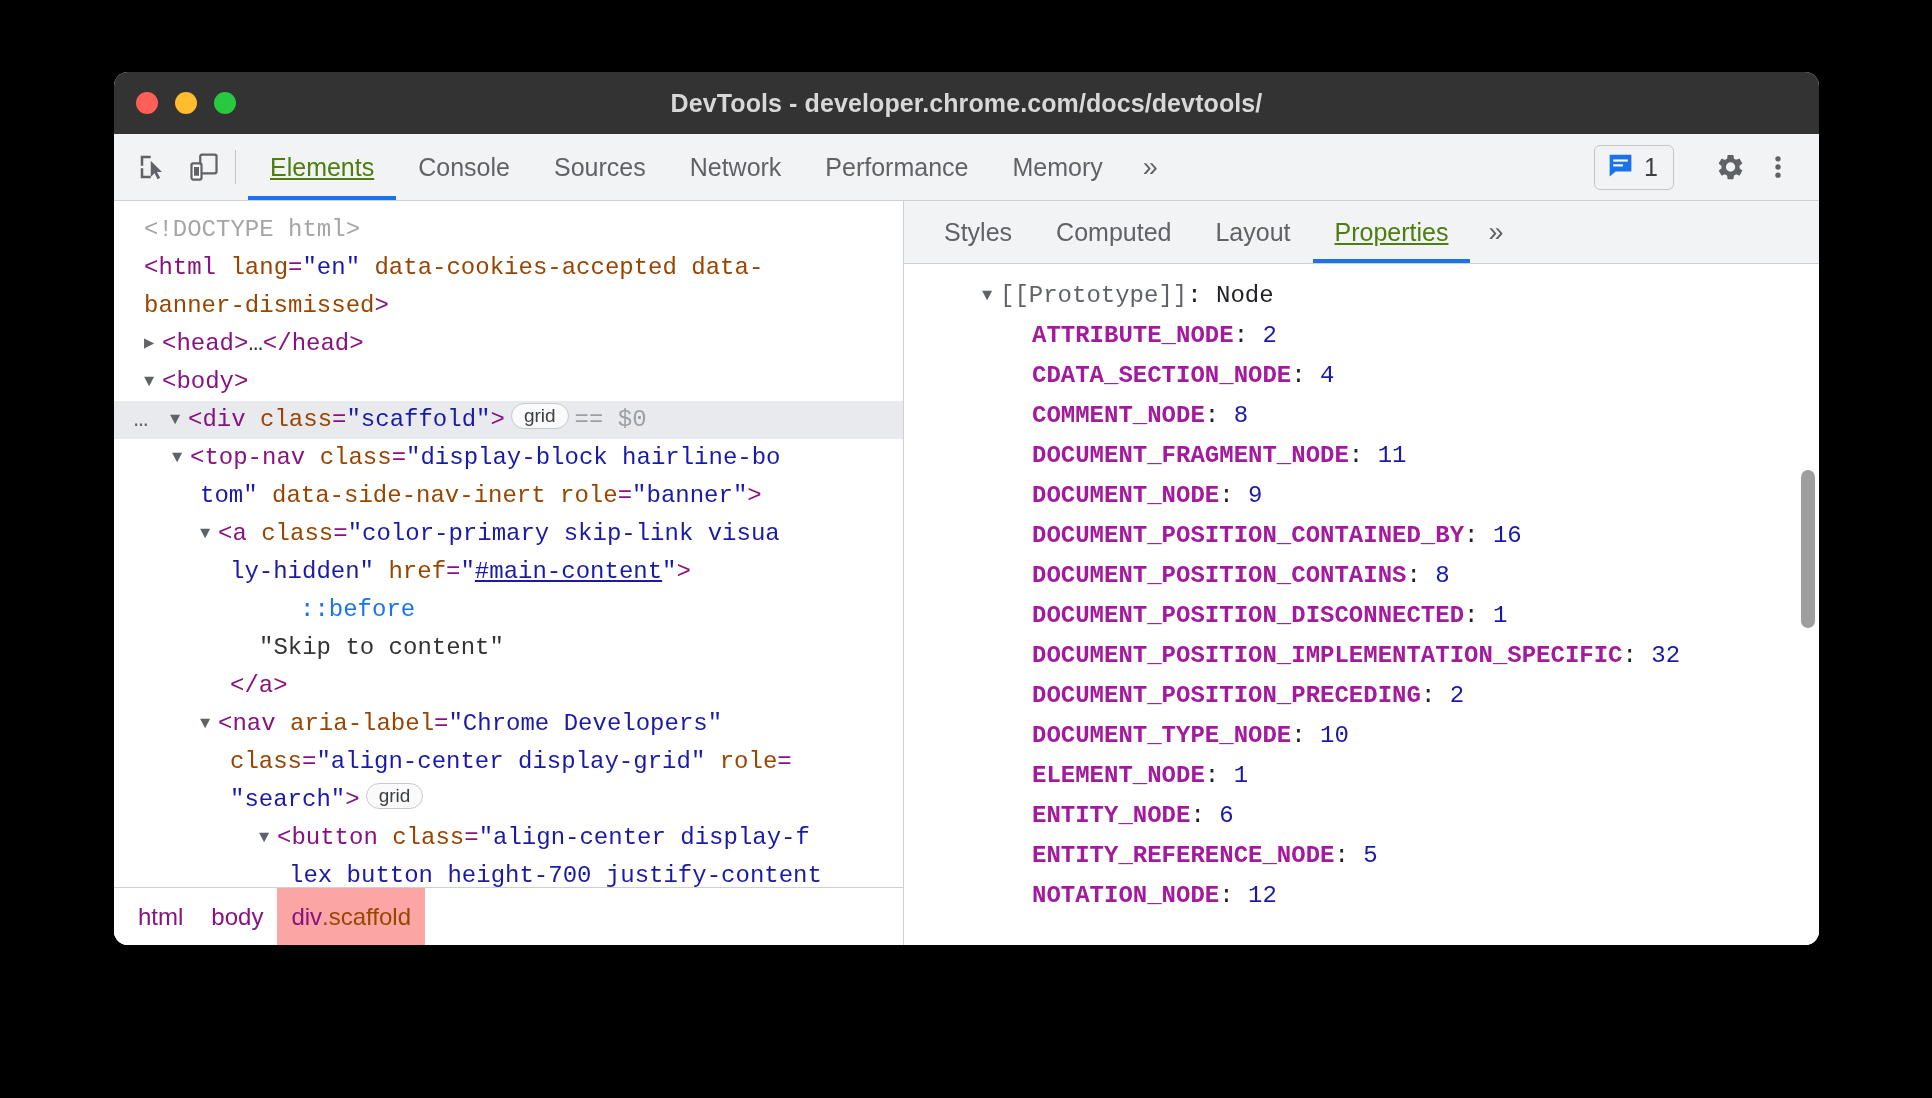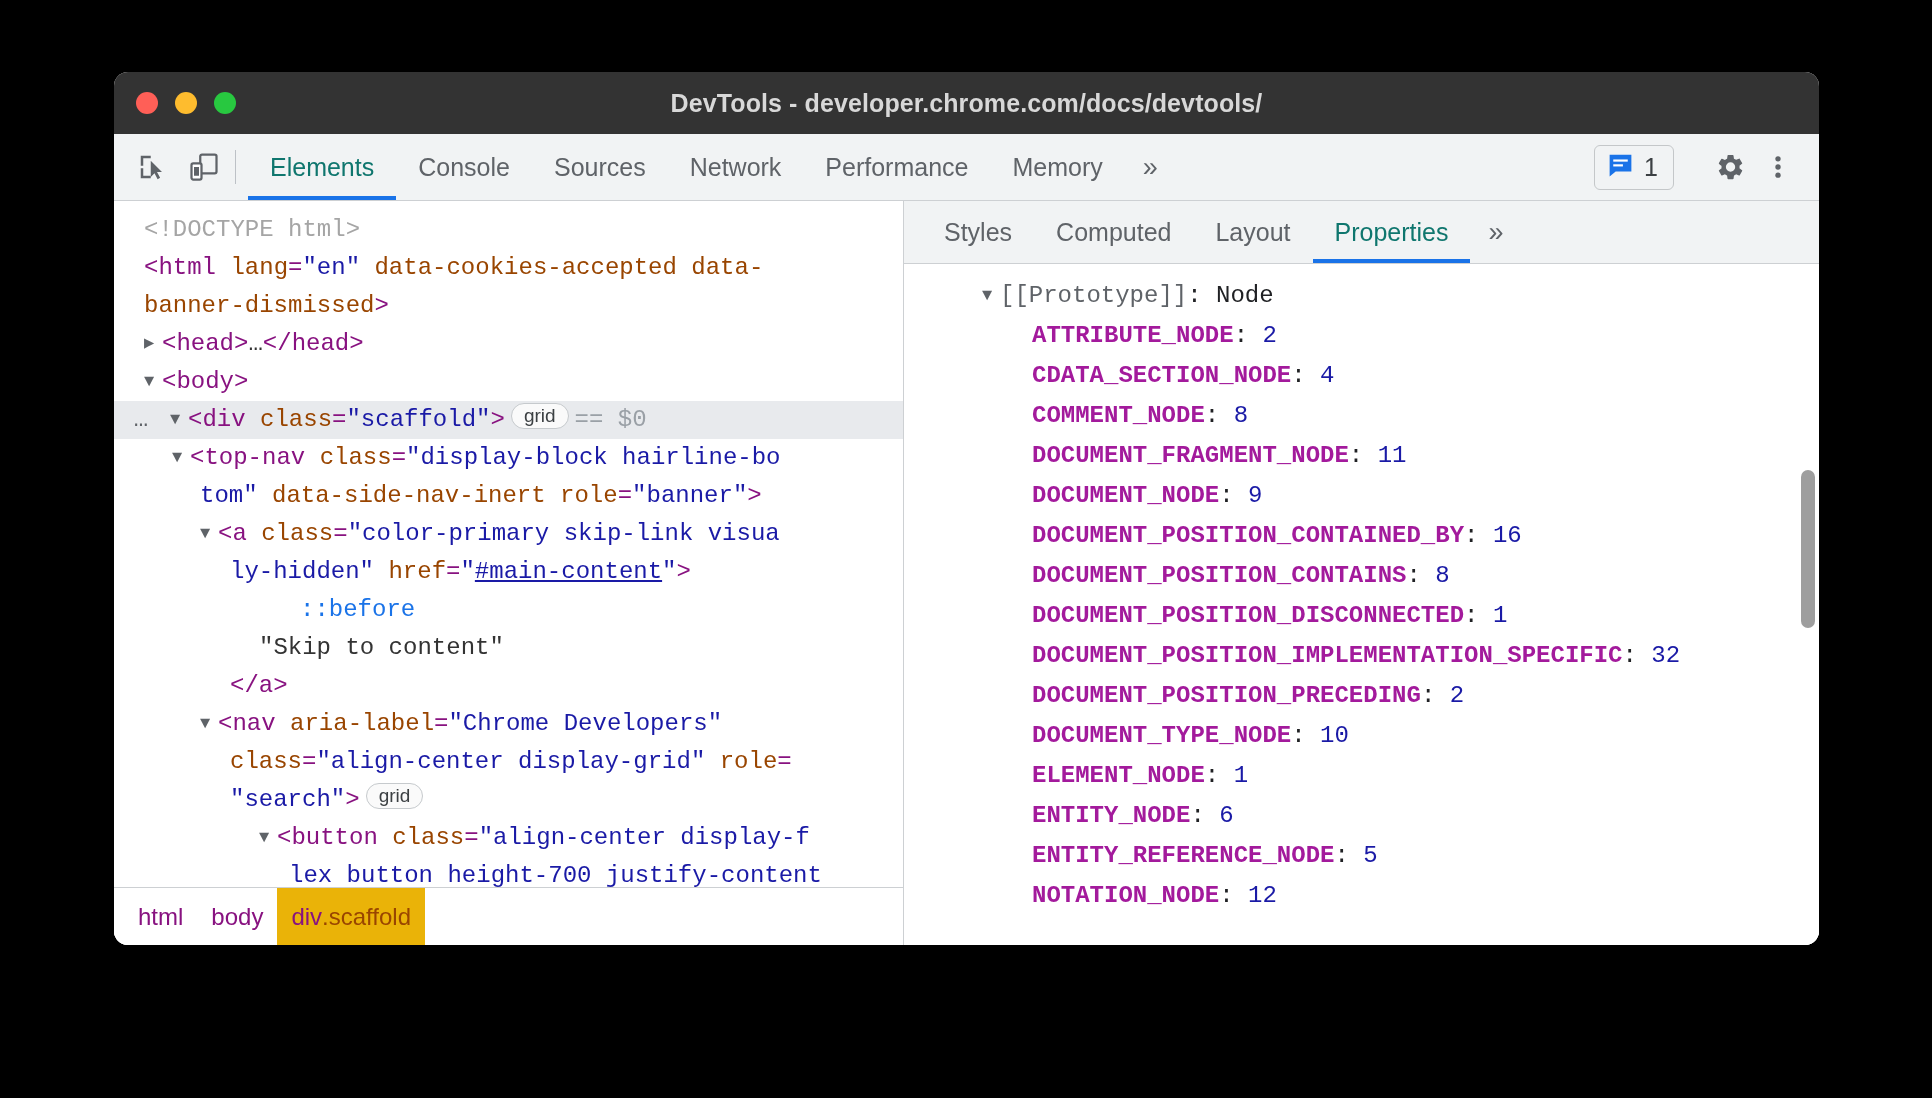--- a/index.html
+++ b/index.html
@@ -71,21 +71,21 @@
   }
   .tabs { display: flex; align-items: stretch; }
   .tab {
     display: flex; align-items: center;
     padding: 0 22px;
     font-size: 25px;
     color: #5f6368;
     white-space: nowrap;
     position: relative;
   }
-  .tab.active { color: #0f766e; }
+  .tab.active { color: #4d7c0f; text-decoration: underline; }
   .tab.active::after {
     content: "";
     position: absolute;
     left: 0; right: 0; bottom: 0;
     height: 4px; background: #1a73e8;
   }
   .tab.more { color: #5f6368; font-size: 27px; padding: 0 18px; }
   .tb-right {
     margin-left: auto;
     display: flex; align-items: center;
@@ -188,21 +188,21 @@
     display: flex; align-items: stretch;
     font-size: 24px;
   }
   .crumb {
     display: flex; align-items: center;
     padding: 0 14px;
     color: #881280;
     white-space: nowrap;
   }
   .crumb:first-child { margin-left: 10px; }
-  .crumb.active { background: #eab308; }
+  .crumb.active { background: #fca5a5; }
   .crumb .cls { color: #994500; }
 
   
   #prop-pane {
     flex: 1;
     display: flex;
     flex-direction: column;
     overflow: hidden;
     position: relative;
     background: #ffffff;

